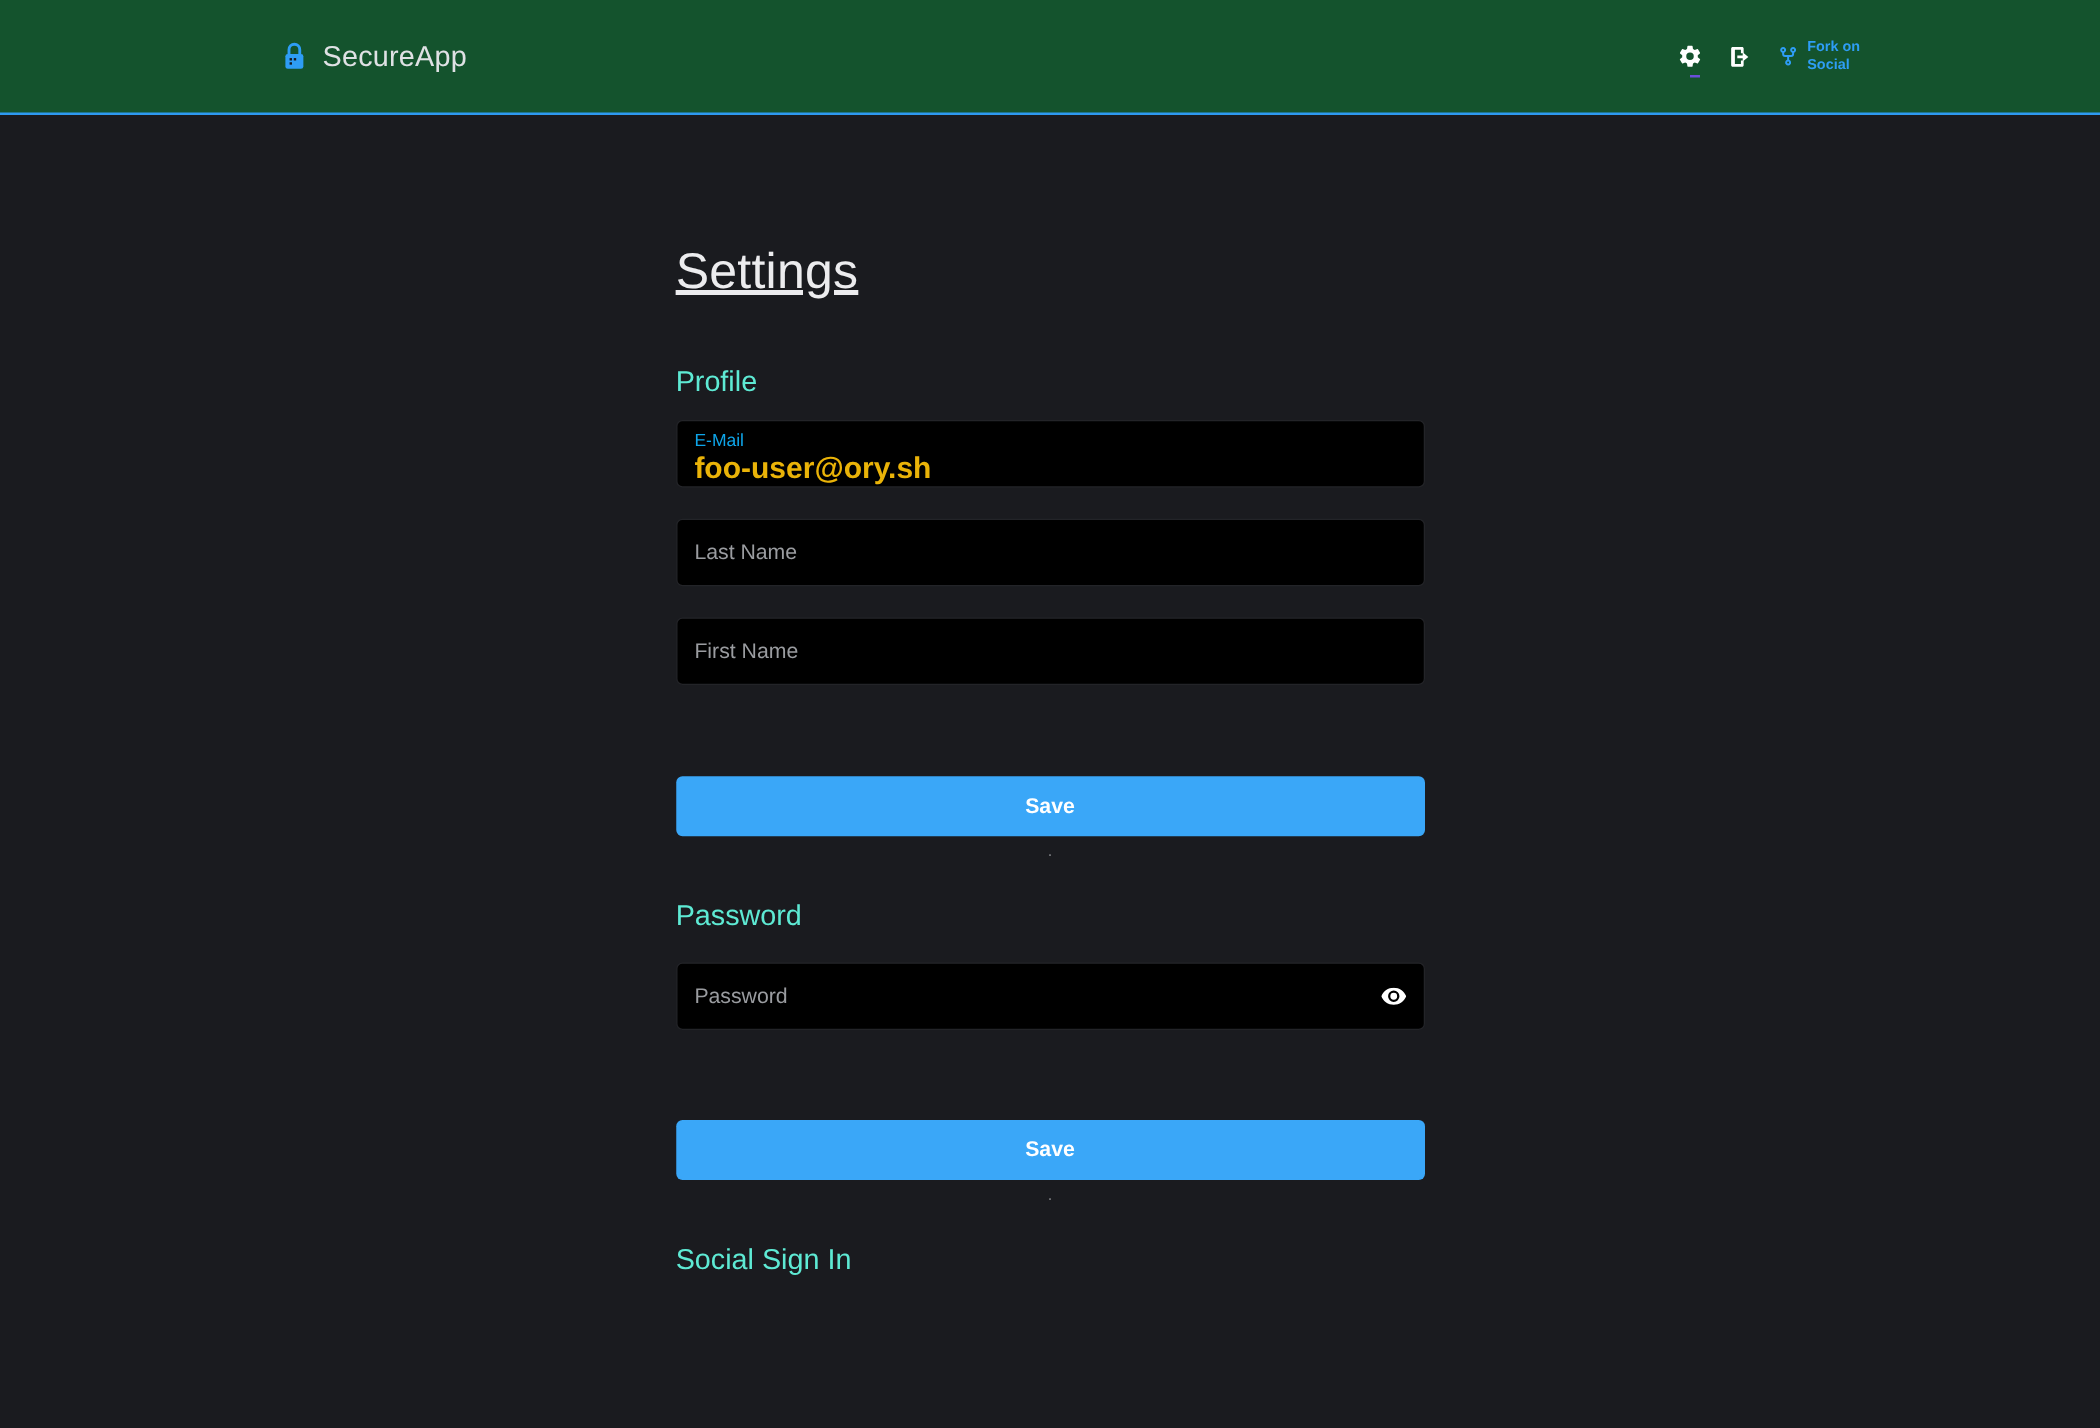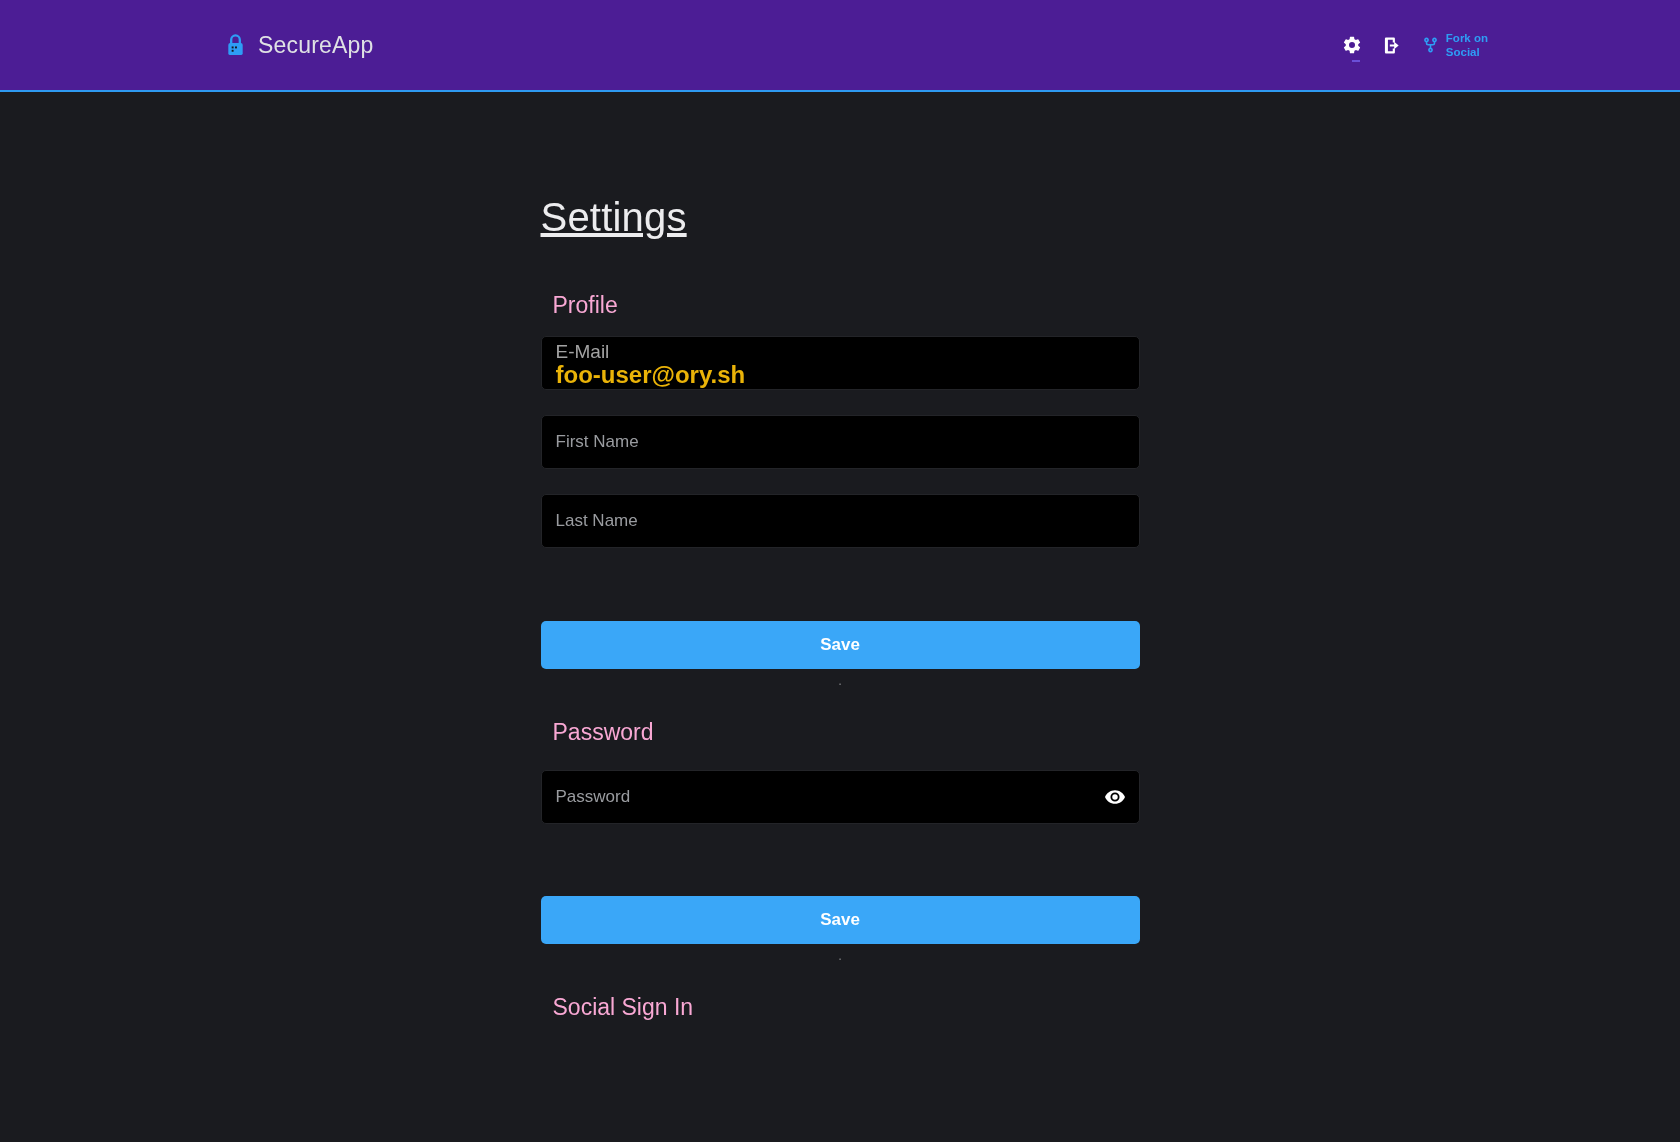--- a/index.html
+++ b/index.html
@@ -7,21 +7,21 @@
   body {
     width: 1680px; height: 1142px;
     background: #1a1b1f;
     font-family: "Liberation Sans", "DejaVu Sans", sans-serif;
     overflow: hidden;
   }
 
   
   .navbar {
     height: 92px;
-    background: #4c1d95;
+    background: #14532d;
     border-bottom: 2px solid #2e9af0;
     display: flex; align-items: center;
     padding: 0 192px 0 224px;
   }
   .logo { display: flex; align-items: center; gap: 11px; }
   .logo-text { font-size: 23px; color: #dfe1e4; letter-spacing: .2px; }
   .nav-actions { margin-left: auto; display: flex; align-items: center; gap: 20px; }
   .icon-btn {
     background: none; border: none; padding: 0; cursor: pointer;
     display: flex; align-items: center; position: relative;
@@ -39,33 +39,33 @@
     color: #2e9df5;
   }
 
   
   main { width: 599px; margin: 0 auto; }
   h1 {
     margin: 101px 0 0; font-size: 40px; font-weight: 400;
     line-height: 48px; color: #ececee; letter-spacing: .2px; text-decoration: underline;
   }
   h2 {
-    margin: 12px; font-size: 23px; font-weight: 400;
-    line-height: 26px; color: #f9a8d4;
+    margin: 0; font-size: 23px; font-weight: 400;
+    line-height: 26px; color: #5eead4;
   }
   .h2-profile  { margin-top: 51px; }
   .h2-password { margin-top: 30px; }
   .h2-social   { margin-top: 30px; }
 
   .field {
     width: 100%; background: #000;
     border: 1px solid #232428; border-radius: 5px;
   }
   .field-email { margin-top: 18px; height: 54px; padding: 7px 14px 0; }
-  .field-email .flabel { font-size: 19px; color: #a3a3a3; line-height: 16px; }
+  .field-email .flabel { font-size: 14px; color: #0ea5e9; line-height: 16px; }
   .field-email input {
     display: block; width: 100%; background: transparent; border: none; outline: none;
     color: #eab308; font-size: 24px; font-weight: 700; font-family: inherit;
     padding: 1px 0 0;
   }
   .text-field {
     margin-top: 25px; height: 54px;
     position: relative; display: flex; align-items: center;
   }
   .text-field input {
@@ -147,25 +147,25 @@
   <h1>Settings</h1>
 
   <h2 class="h2-profile">Profile</h2>
 
   <div class="field field-email">
     <div class="flabel">E-Mail</div>
     <input type="text" value="foo-user@ory.sh" style="">
   </div>
 
   <div class="field text-field">
-    <input type="text" placeholder="First Name" style="">
+    <input type="text" placeholder="Last Name" style="">
   </div>
 
   <div class="field text-field">
-    <input type="text" placeholder="Last Name" style="">
+    <input type="text" placeholder="First Name" style="">
   </div>
 
   <button class="btn btn-save1">Save</button>
   <div class="divider-dot">.</div>
 
   <h2 class="h2-password">Password</h2>
 
   <div class="field text-field field-password">
     <input type="text" placeholder="Password" style="">
     <button class="eye-btn">

